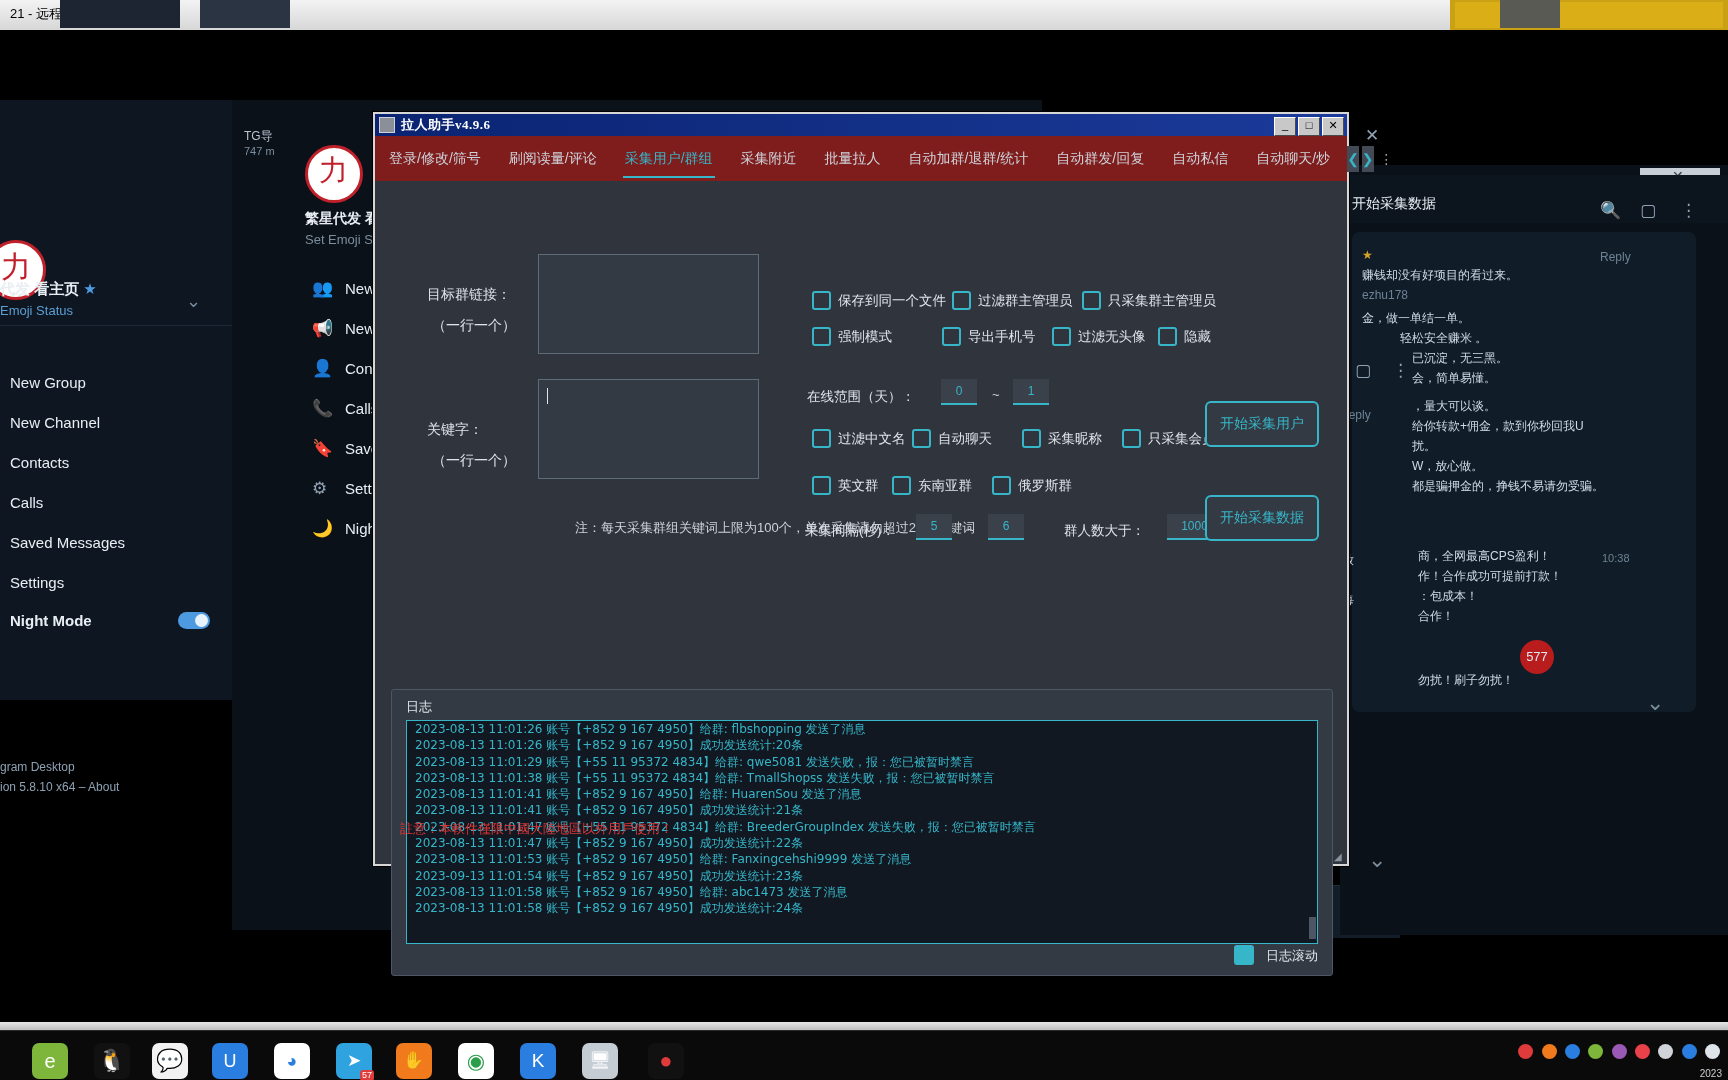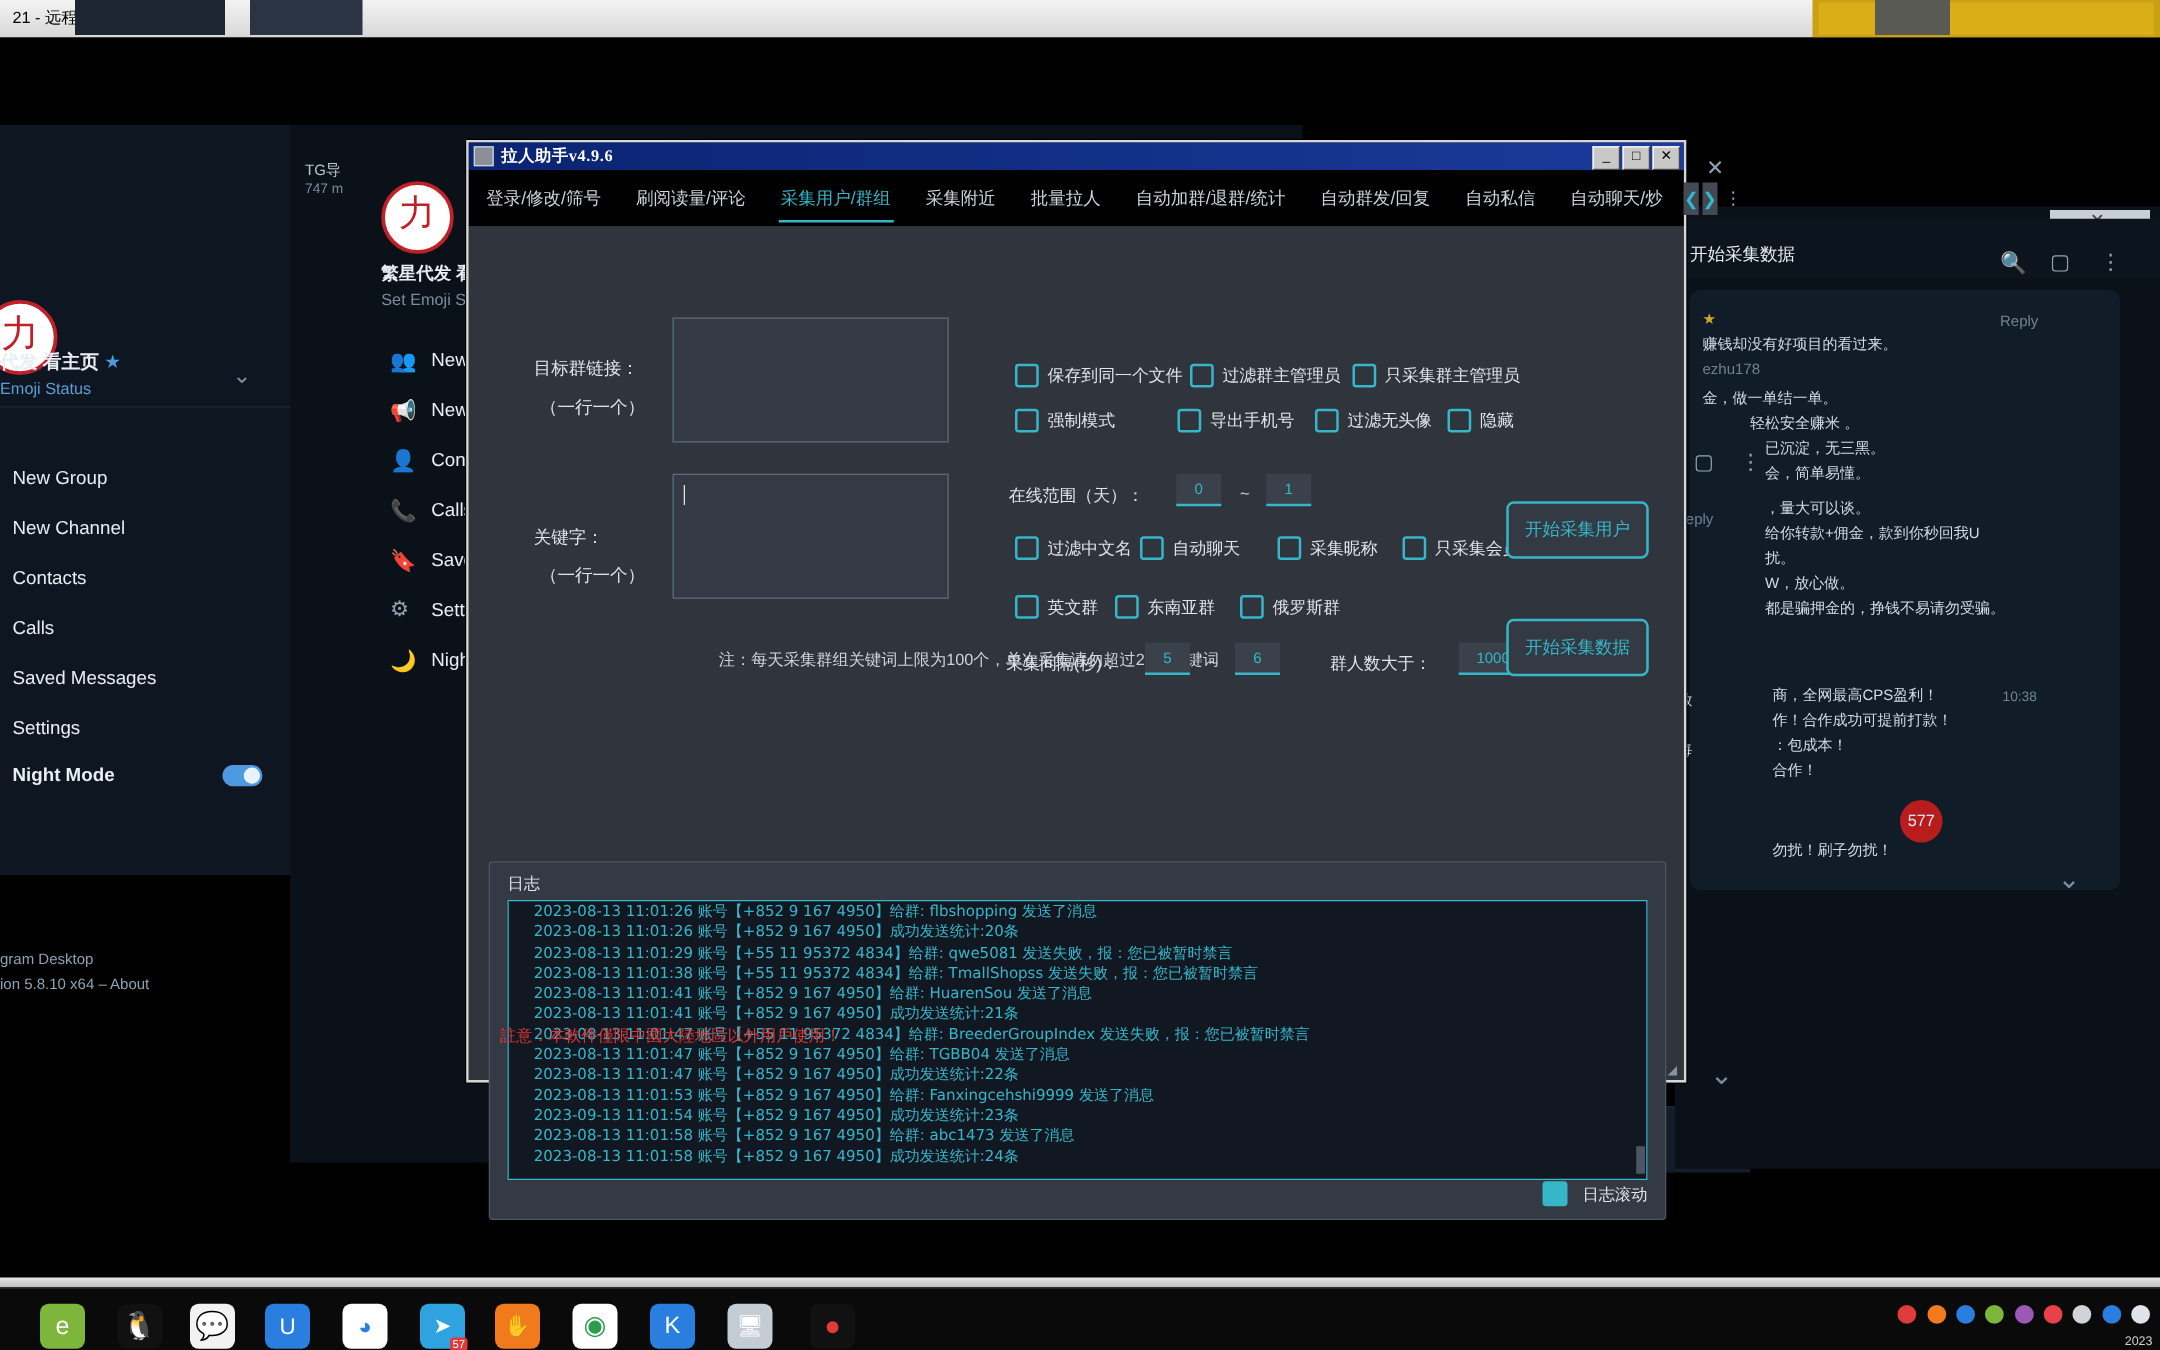--- a/index.html
+++ b/index.html
@@ -98,21 +98,21 @@
   #app{left:373px;top:112px;width:972px;height:750px;
     background:#2f343d;border:2px solid #d7d7d7;box-shadow:0 0 0 1px #000;}
   #titlebar{left:0;top:0;width:972px;height:22px;
     background:linear-gradient(90deg,#0a2472,#1b3a9a);display:flex;align-items:center;}
   #title-ic{width:14px;height:14px;margin-left:4px;background:#8a8f98;border:1px solid #cfd3d8;}
   #title-txt{margin-left:6px;font-size:13px;color:#fff;font-family:"Liberation Serif",serif;font-weight:bold;letter-spacing:.5px;}
   #winbtns{position:absolute;right:3px;top:3px;display:flex;gap:2px;}
   .winbtn{width:20px;height:17px;background:#c8c8c8;border:1px solid #fff;border-right-color:#4a4a4a;border-bottom-color:#4a4a4a;
     font-size:11px;color:#000;text-align:center;line-height:15px;}
 
-  #tabs{left:0;top:22px;width:972px;height:45px;background:#000000;display:flex;align-items:center;}
+  #tabs{left:0;top:22px;width:972px;height:45px;background:#7f1d1d;display:flex;align-items:center;}
   .tab{padding:0 14px;font-size:14px;color:#cdd3da;height:45px;line-height:45px;position:relative;white-space:nowrap;}
   .tab.active{color:#36b6c8;}
   .tab.active::after{content:"";position:absolute;left:12px;right:12px;bottom:3px;height:2px;background:#36b6c8;}
   .navbtn{width:20px;height:26px;background:#434a55;color:#36b6c8;font-size:14px;
     text-align:center;line-height:26px;margin-left:3px;}
   #tab-dots{margin-left:6px;color:#9aa4b0;font-size:14px;}
 
   #body{left:0;top:67px;width:972px;height:683px;background:#2f343d;}
 
   .lbl{font-size:14px;color:#dfe4ea;}
@@ -129,21 +129,21 @@
   .tilde{color:#cdd3da;font-size:13px;}
 
   .actbtn{border:2px solid #36b6c8;border-radius:6px;background:#343a44;
     color:#36b6c8;font-size:14px;text-align:center;}
 
   #note{font-size:13px;color:#cdd3da;}
 
   #logpanel{left:16px;top:508px;width:940px;height:285px;background:#343a44;border:1px solid #4c5664;border-radius:3px;}
   #loglbl{left:14px;top:8px;font-size:13px;color:#dfe4ea;}
   #logbox{left:14px;top:30px;width:910px;height:222px;background:#111822;border:1px solid #36b6c8;overflow:hidden;}
-  .logline{font-size:12px;color:#36b6c8;white-space:nowrap;padding-left:20px;line-height:16.3px;
+  .logline{font-size:12px;color:#36b6c8;white-space:nowrap;padding-left:8px;line-height:16.3px;
     font-family:"DejaVu Sans",sans-serif;}
   #logscroll-thumb{position:absolute;right:1px;top:196px;width:7px;height:22px;background:#4c5664;}
   #logchk{position:absolute;right:78px;bottom:10px;width:16px;height:16px;background:#36b6c8;border:2px solid #36b6c8;border-radius:3px;}
   #logchk-lbl{position:absolute;right:14px;bottom:10px;font-size:13px;color:#dfe4ea;}
   #warn{left:400px;top:820px;font-size:13px;color:#e23434;}
   #resize{position:absolute;right:3px;bottom:3px;width:10px;height:10px;color:#8a929d;font-size:10px;}
 </style>
 </head>
 <body>
 
@@ -380,21 +380,20 @@
     <div class="abs" id="logpanel">
       <div class="abs" id="loglbl">日志</div>
       <div class="abs" id="logbox">
         <div class="logline">2023-08-13 11:01:26 账号【+852 9 167 4950】给群: flbshopping 发送了消息</div>
         <div class="logline">2023-08-13 11:01:26 账号【+852 9 167 4950】成功发送统计:20条</div>
         <div class="logline">2023-08-13 11:01:29 账号【+55 11 95372 4834】给群: qwe5081 发送失败，报：您已被暂时禁言</div>
         <div class="logline">2023-08-13 11:01:38 账号【+55 11 95372 4834】给群: TmallShopss 发送失败，报：您已被暂时禁言</div>
         <div class="logline">2023-08-13 11:01:41 账号【+852 9 167 4950】给群: HuarenSou 发送了消息</div>
         <div class="logline">2023-08-13 11:01:41 账号【+852 9 167 4950】成功发送统计:21条</div>
         <div class="logline">2023-08-13 11:01:47 账号【+55 11 95372 4834】给群: BreederGroupIndex 发送失败，报：您已被暂时禁言</div>
-        <div class="logline">2023-08-13 11:01:47 账号【+852 9 167 4950】给群: TGBB04 发送了消息</div>
         <div class="logline">2023-08-13 11:01:47 账号【+852 9 167 4950】成功发送统计:22条</div>
         <div class="logline">2023-08-13 11:01:53 账号【+852 9 167 4950】给群: Fanxingcehshi9999 发送了消息</div>
         <div class="logline">2023-09-13 11:01:54 账号【+852 9 167 4950】成功发送统计:23条</div>
         <div class="logline">2023-08-13 11:01:58 账号【+852 9 167 4950】给群: abc1473 发送了消息</div>
         <div class="logline">2023-08-13 11:01:58 账号【+852 9 167 4950】成功发送统计:24条</div>
         <div id="logscroll-thumb"></div>
       </div>
       <div id="logchk"></div>
       <div id="logchk-lbl">日志滚动</div>
     </div>

